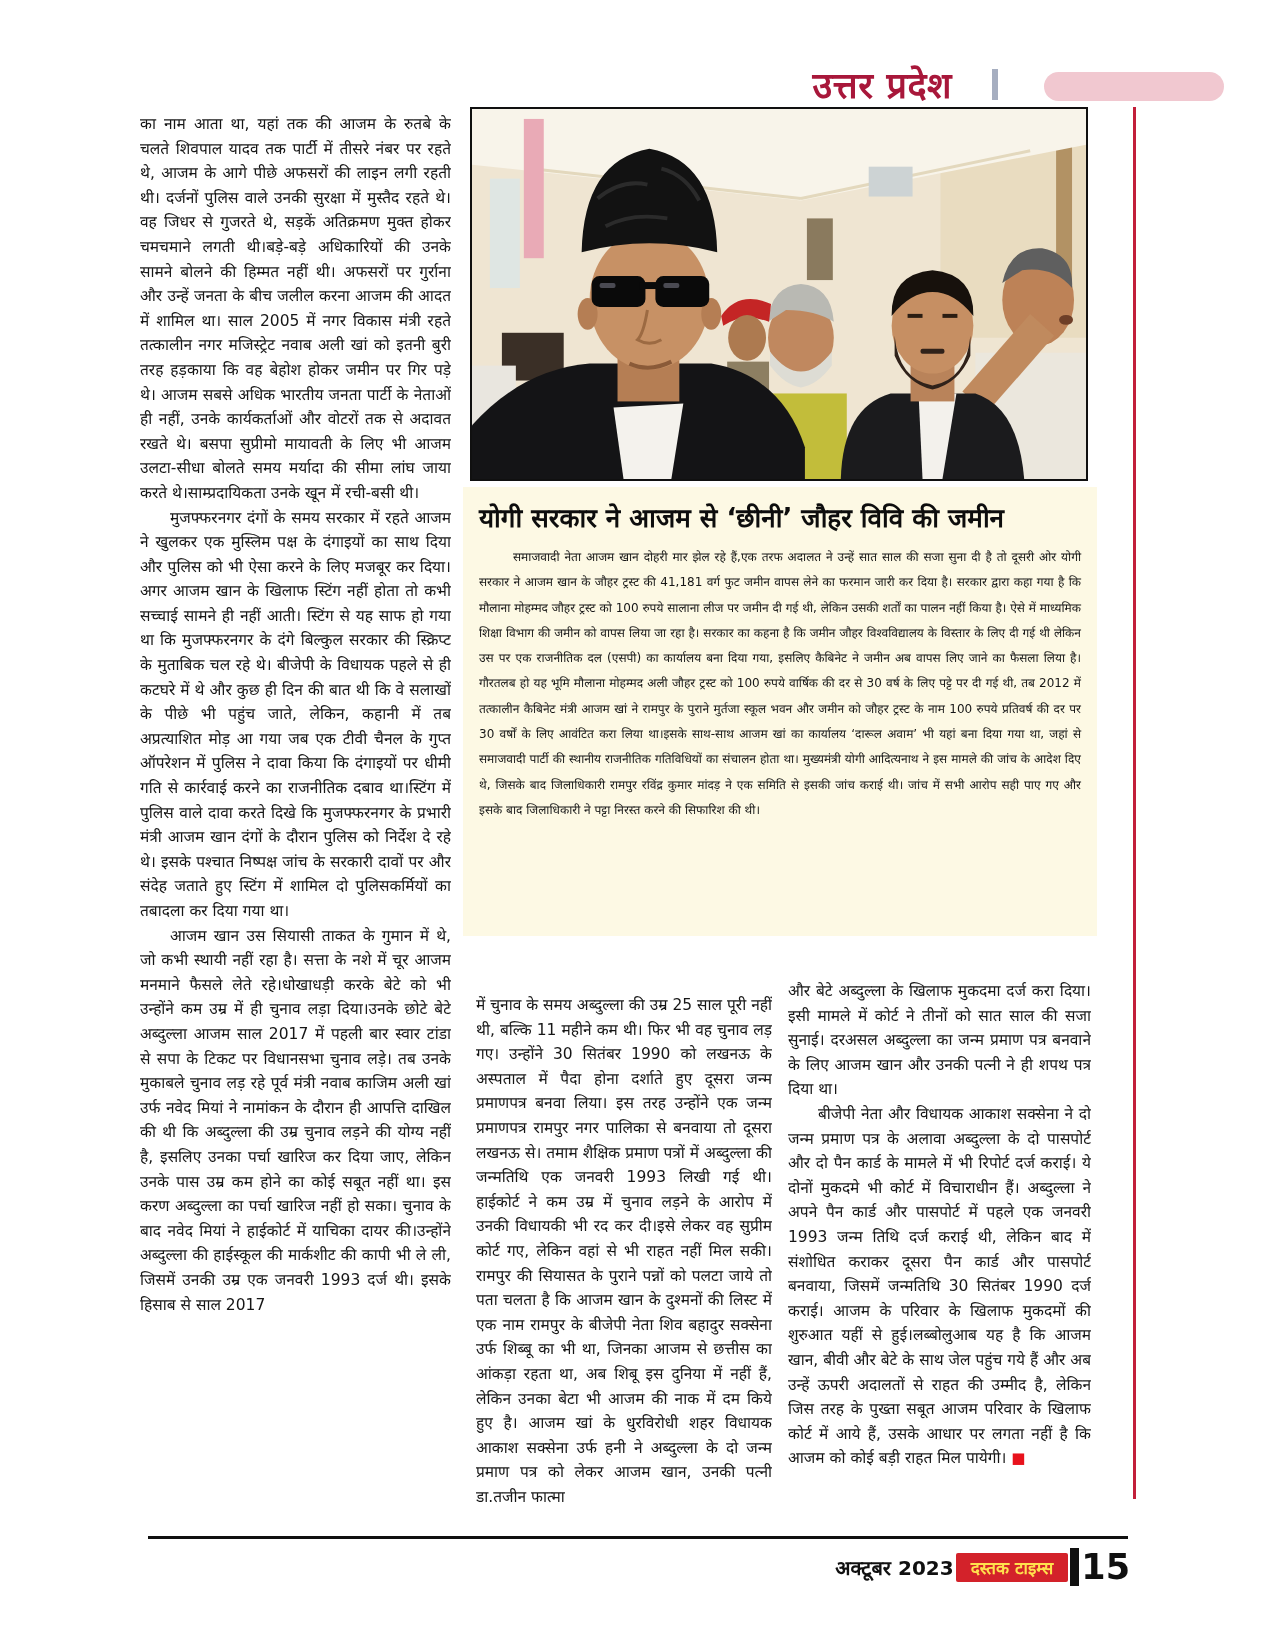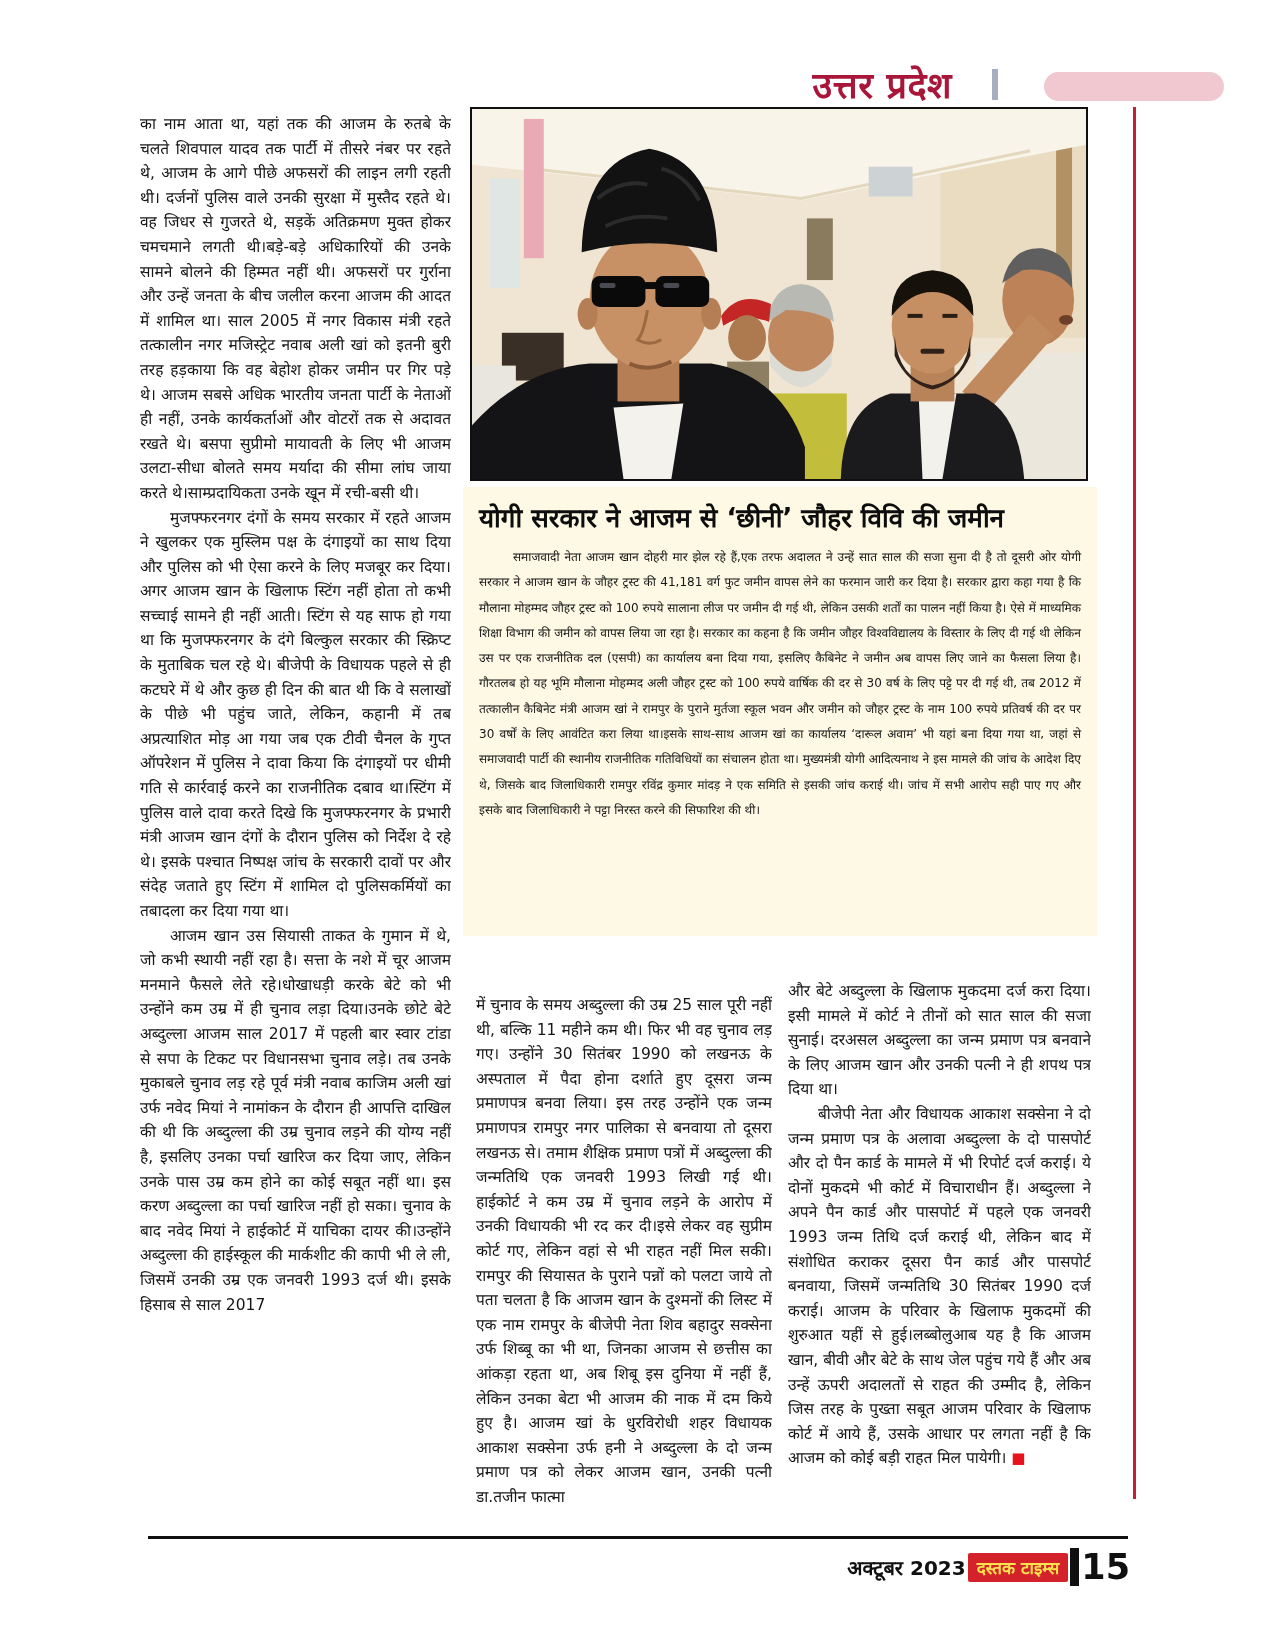--- a/index.html
+++ b/index.html
@@ -48,21 +48,21 @@
   .right-accent-line{position:absolute; left:1133px; top:107px; width:3px; height:1392px; background:#c21f3a;}
   
   .footer-rule{position:absolute; left:148px; top:1536px; width:980px; height:3px; background:#101010;}
   .footer{
     position:absolute; top:1546px; right:145px; height:42px;
     display:flex; align-items:center; gap:2px;
   }
   .footer-date{font-size:20px; font-weight:bold; color:#101010;}
   .footer-logo{
     background:#d3222a; color:#ffe14d; font-weight:bold; font-size:17px;
-    padding:3px 9px; border-radius:2px; white-space:nowrap;
+    padding:3px 15px; border-radius:2px; white-space:nowrap;
   }
   .footer-bar{width:9px; height:38px; background:#101010;}
   .footer-page{font-size:35px; font-weight:700; color:#101010; line-height:38px;}
 </style>
 </head>
 <body>
 
 <div class="page">
 
   <div class="section-label">उत्तर प्रदेश</div>

